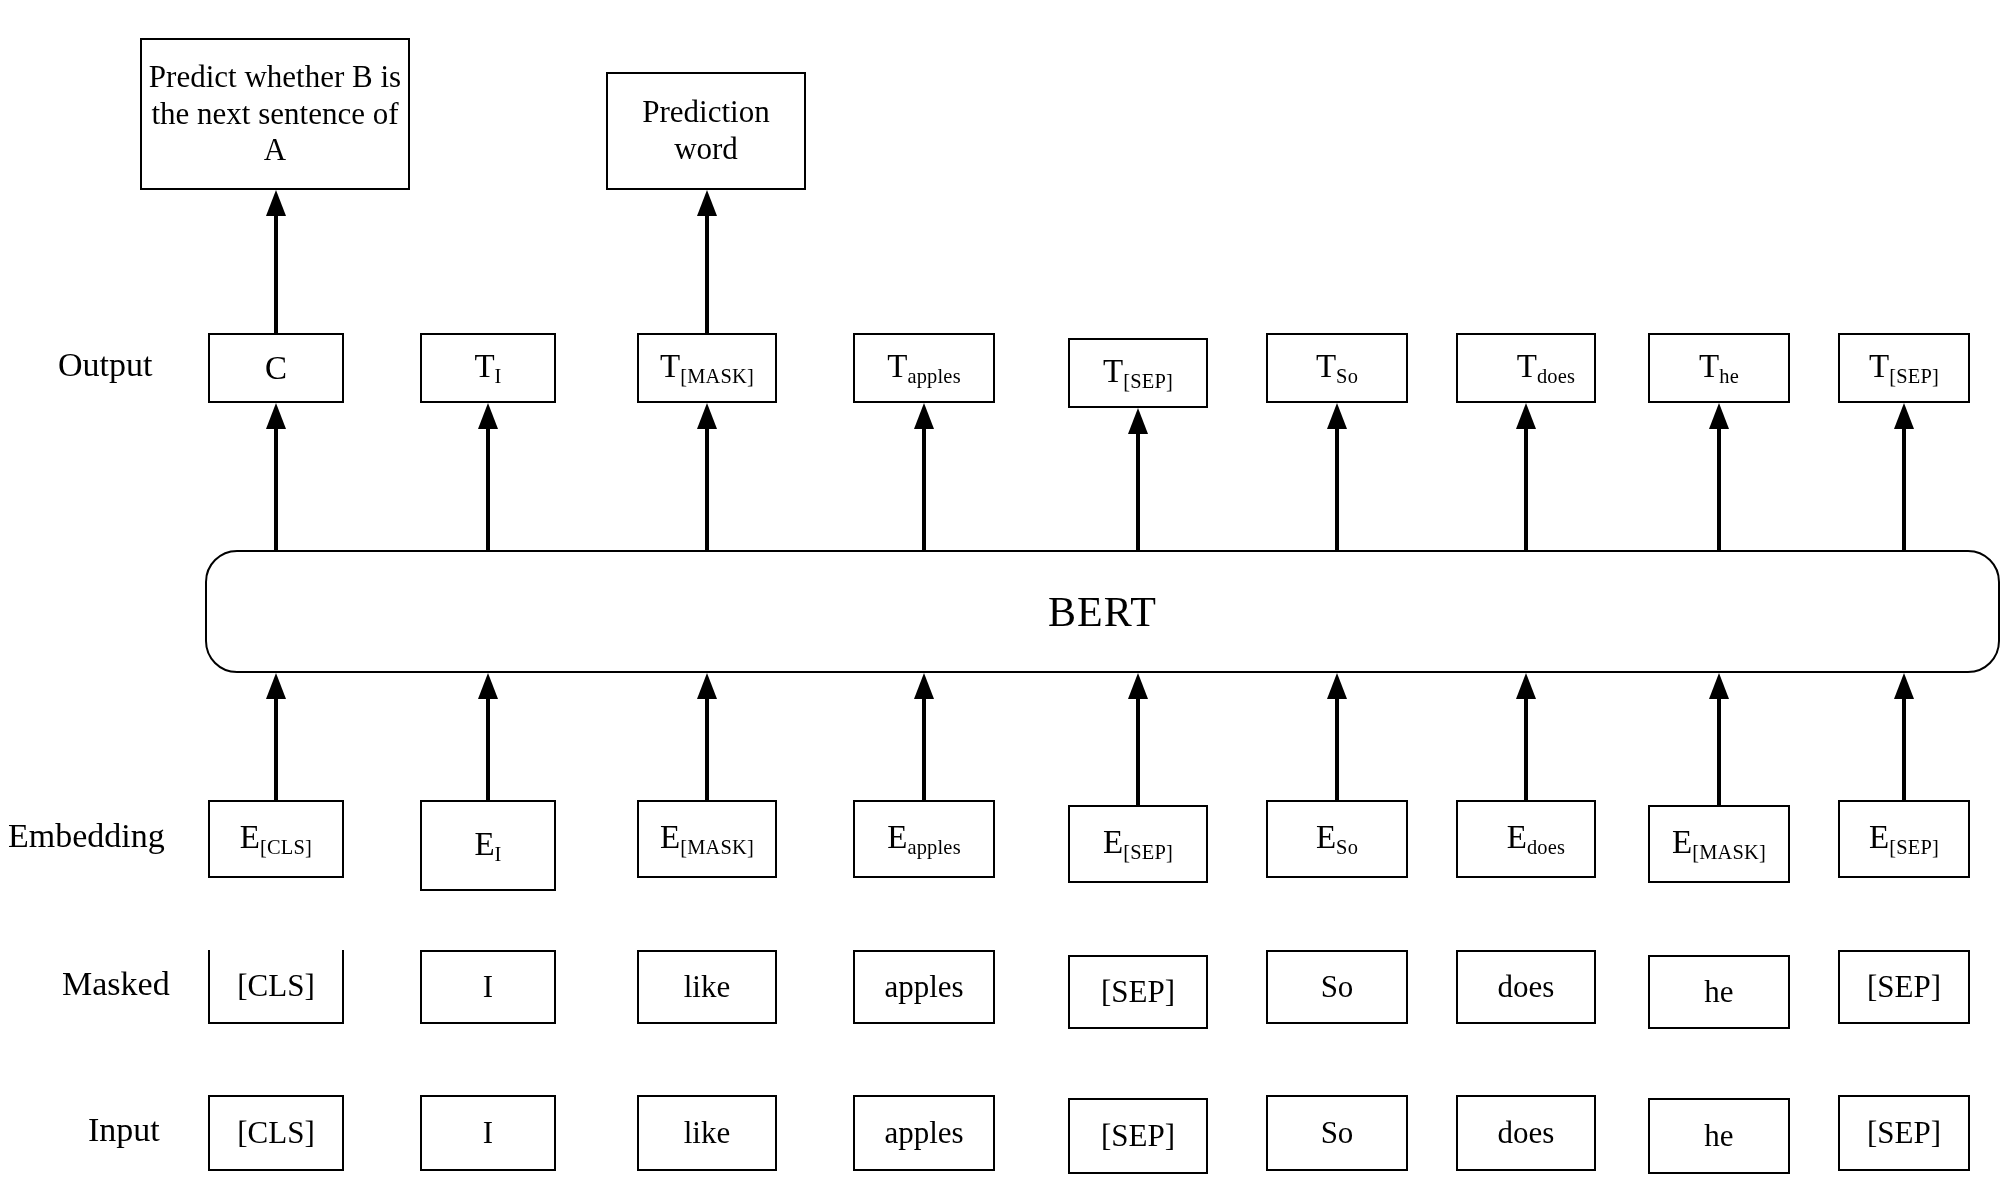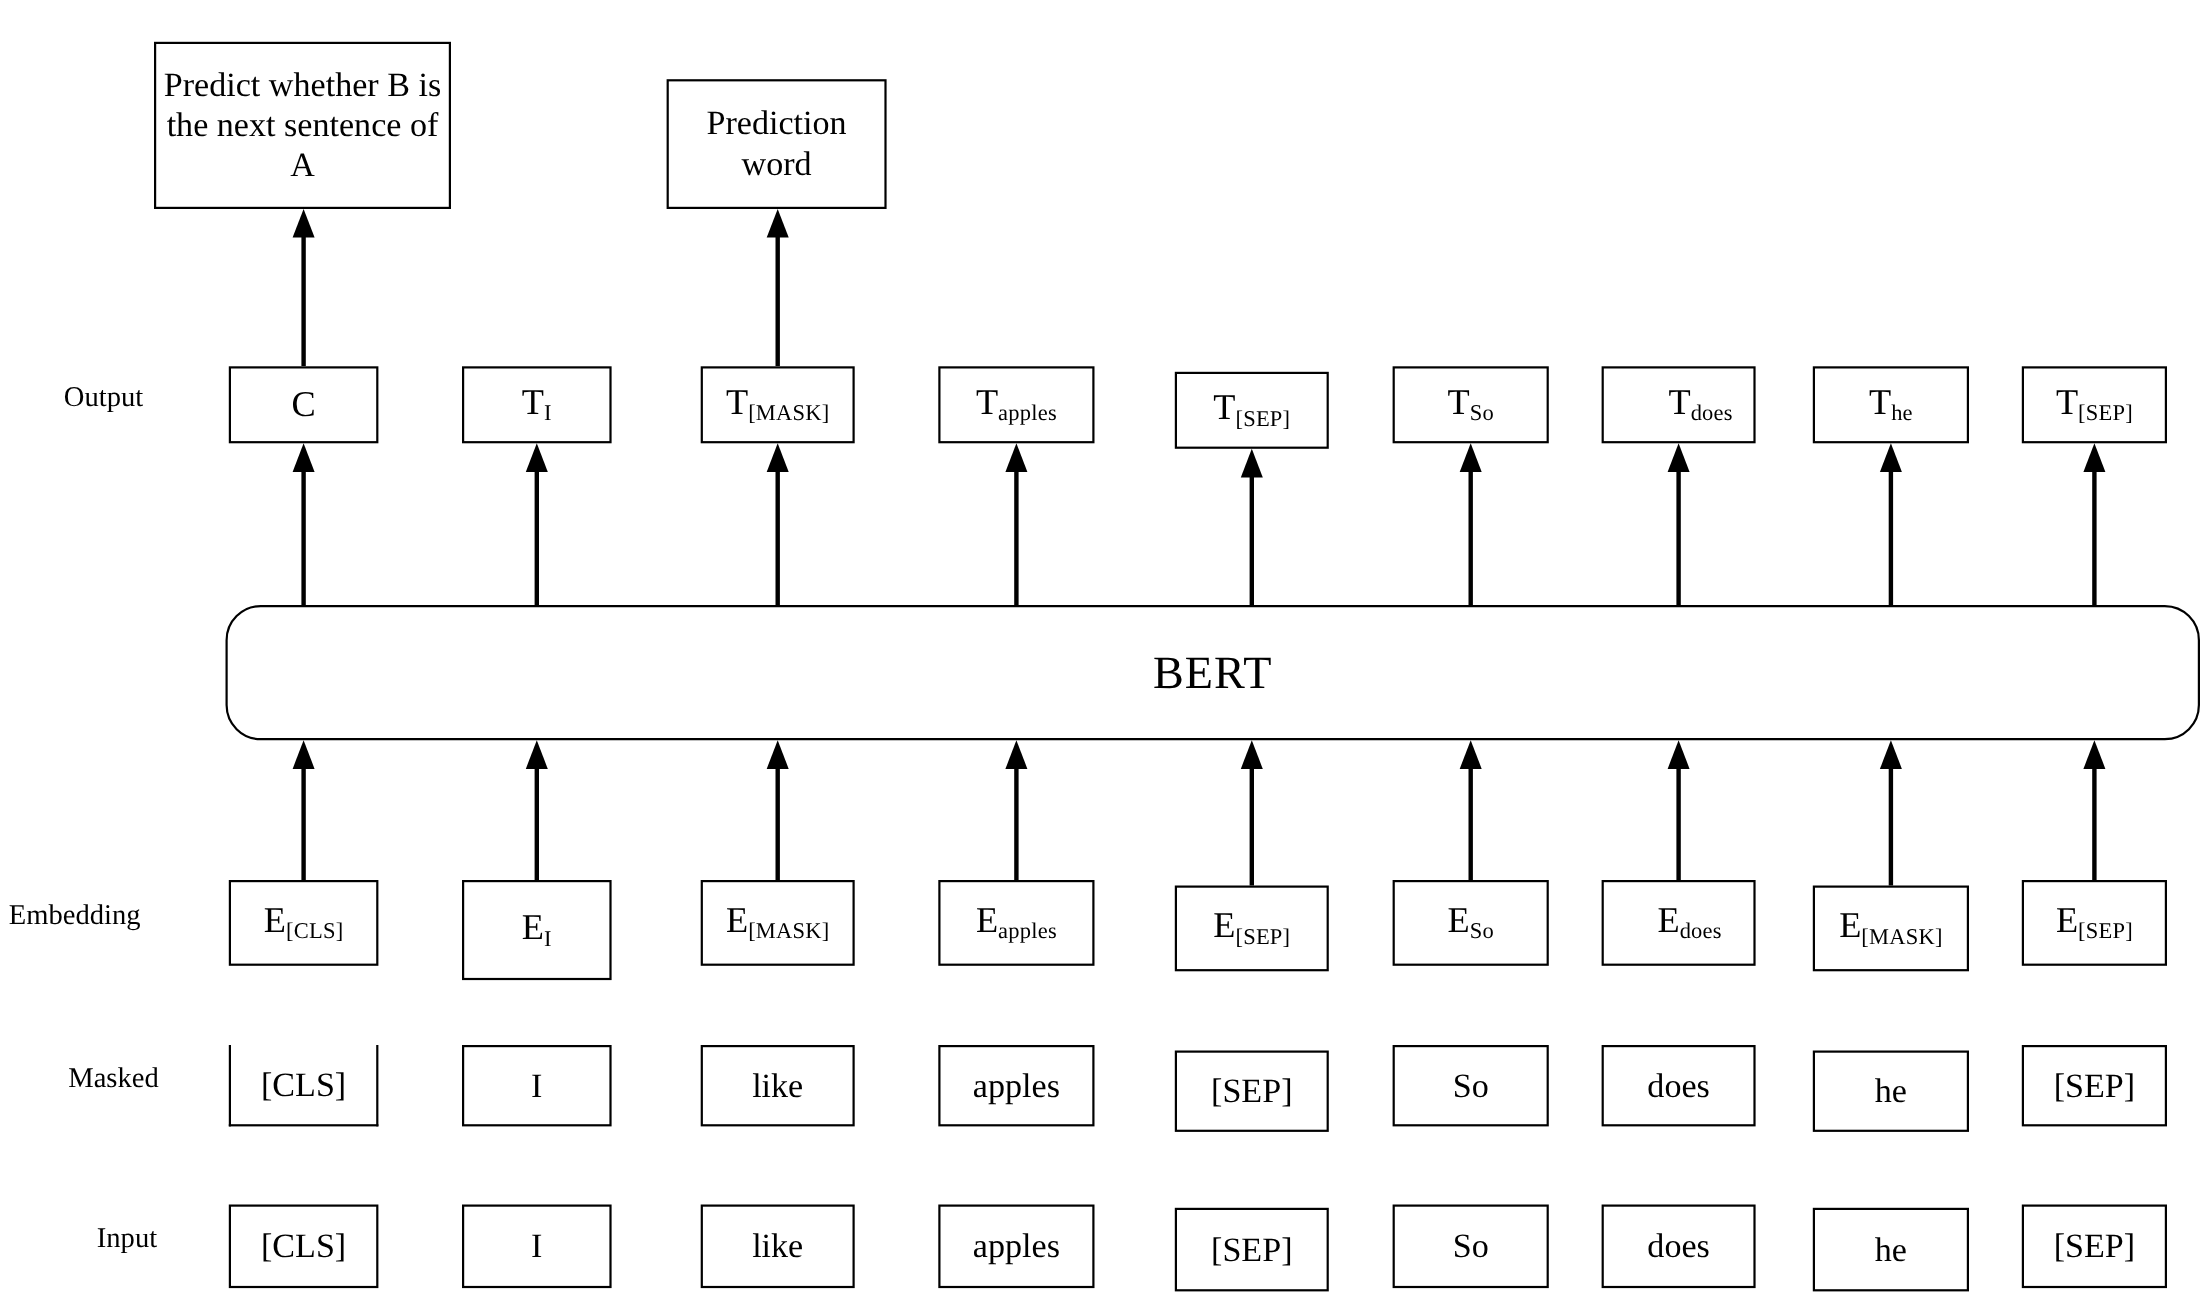--- a/index.html
+++ b/index.html
@@ -13,21 +13,21 @@
        text-align:center;line-height:1.18;box-sizing:border-box;}
 
   .toprow{font-size:31px;padding:4px 6px;}
   .tokbox{font-size:33px;}
   .wordbox{font-size:31px;}
 
   .bertbox{position:absolute;border:2px solid #000;background:#fff;
            display:flex;align-items:center;justify-content:center;
            font-size:42px;box-sizing:border-box;letter-spacing:1px;}
 
-  .rowlabel{position:absolute;font-size:26px;white-space:nowrap;}
+  .rowlabel{position:absolute;font-size:34px;white-space:nowrap;}
 
   .sub{font-size:0.62em;vertical-align:-0.30em;letter-spacing:0.2px;}
 
   
   .arrow{position:absolute;width:0;}
   .arrow .shaft{position:absolute;left:-2px;top:0;width:4px;background:#000;}
   .arrow .head{position:absolute;left:-10px;top:0;width:0;height:0;
                border-left:10px solid transparent;
                border-right:10px solid transparent;
                border-bottom:26px solid #000;}

